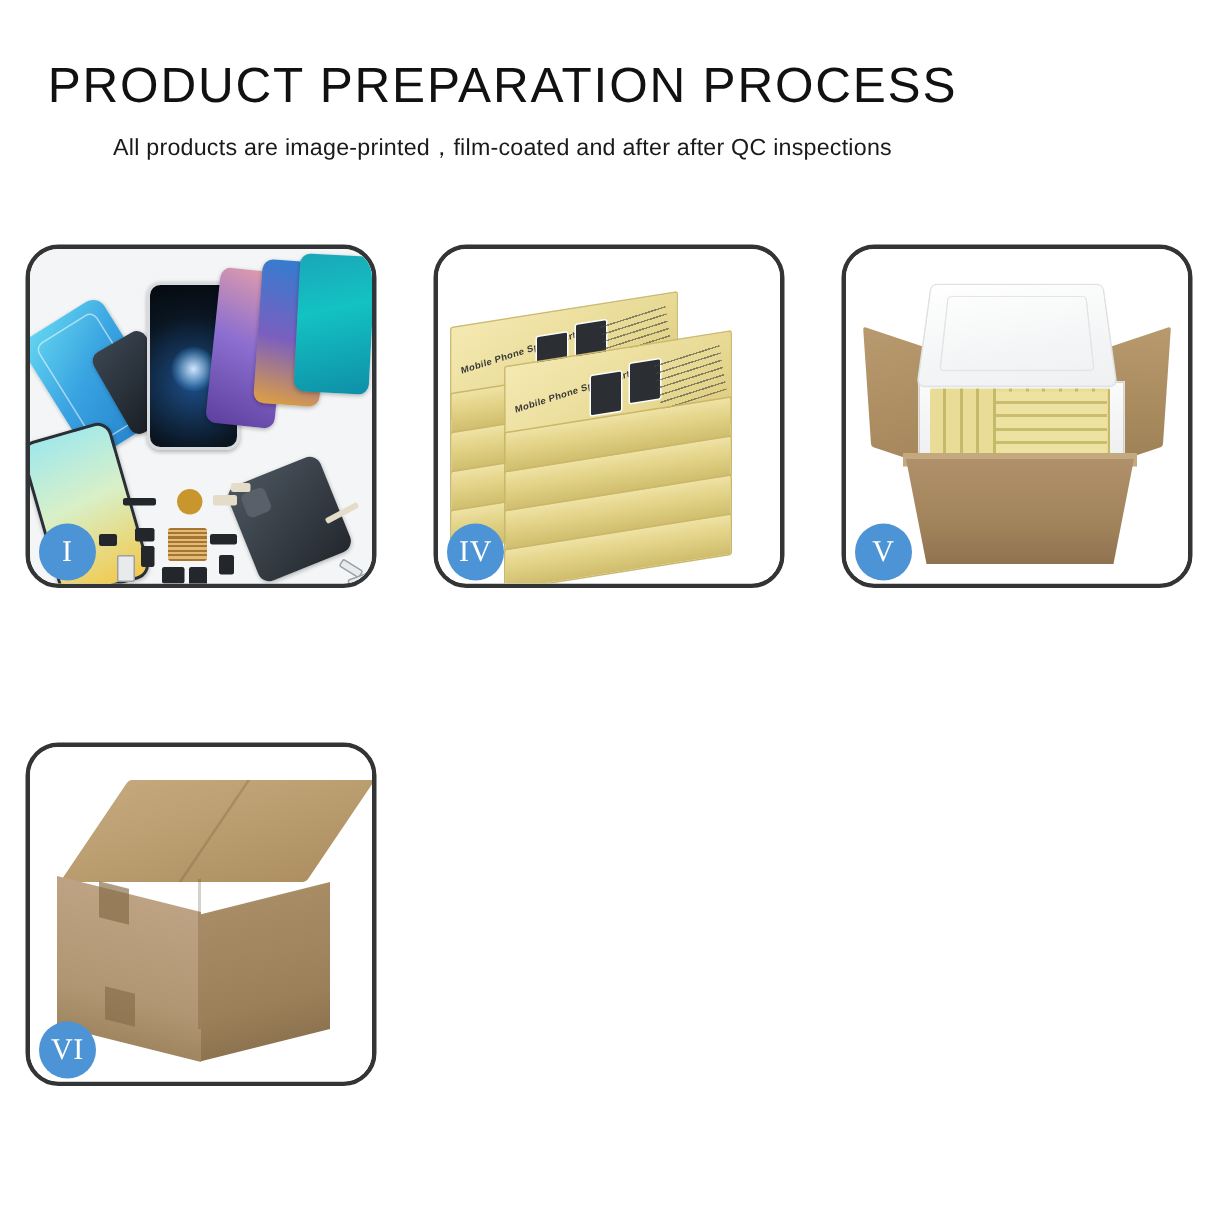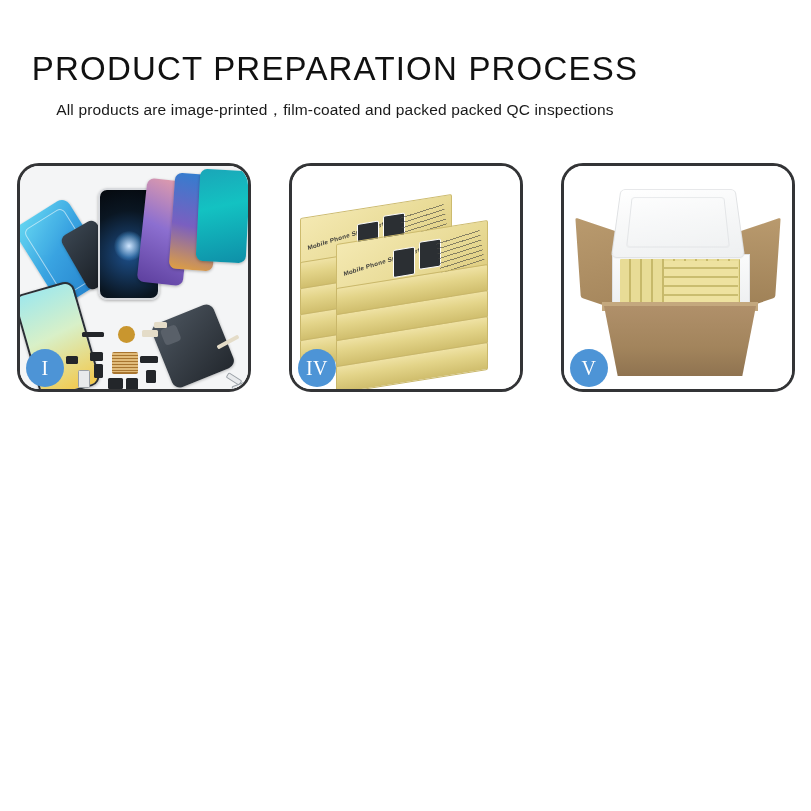--- a/index.html
+++ b/index.html
@@ -7,21 +7,21 @@
     background: #ffffff;
   }
   body {
     width: 811px; height: 811px;
     font-family: "Liberation Sans", sans-serif;
     overflow: hidden;
     position: relative;
   }
 
   
-  .header { width: 670px; text-align: center; padding-top: 52px; }
+  .header { width: 670px; text-align: center; padding-top: 40px; }
   .title {
     font-size: 33px;
     font-weight: 400;
     letter-spacing: 1.2px;
     color: #111111;
     line-height: 1.05;
     white-space: nowrap;
   }
   .subtitle {
     font-size: 15.5px;
@@ -348,21 +348,21 @@
   .c6-seam {
     position: absolute; left: 112px; top: 88px; width: 2px; height: 100px;
     background: rgba(90,70,45,.25); transform: skewY(-14deg);
   }
 </style>
 </head>
 <body>
 
 <div class="header">
   <div class="title">PRODUCT PREPARATION PROCESS</div>
-  <div class="subtitle">All products are image-printed，film-coated and packed packed QC inspections</div>
+  <div class="subtitle">All products are image-printed，film-coated and after after QC inspections</div>
 </div>
 
 <div class="grid">
 
   <div class="panel">
     <div class="panel-inner p1">
       <div class="ph ph-film"></div>
       <div class="ph ph-dark"></div>
       <div class="ph ph-black"></div>
       <div class="ph ph-purple"></div>
@@ -432,14 +432,25 @@
       <div class="c5-foambox"></div>
       <div class="c5-items"></div>
       <div class="c5-items2"></div>
       <div class="c5-foamlid"></div>
       <div class="c5-rim"></div>
       <div class="c5-body"></div>
     </div>
     <div class="badge">V</div>
   </div>
 
+  <div class="panel">
+    <div class="panel-inner p6">
+      <div class="c6-top"></div>
+      <div class="c6-left"></div>
+      <div class="c6-right"></div>
+      <div class="c6-seam"></div>
+      <div class="c6-tape1"></div>
+      <div class="c6-tape2"></div>
+    </div>
+    <div class="badge">VI</div>
+  </div>
 
 </div>
 
 </body></html>

